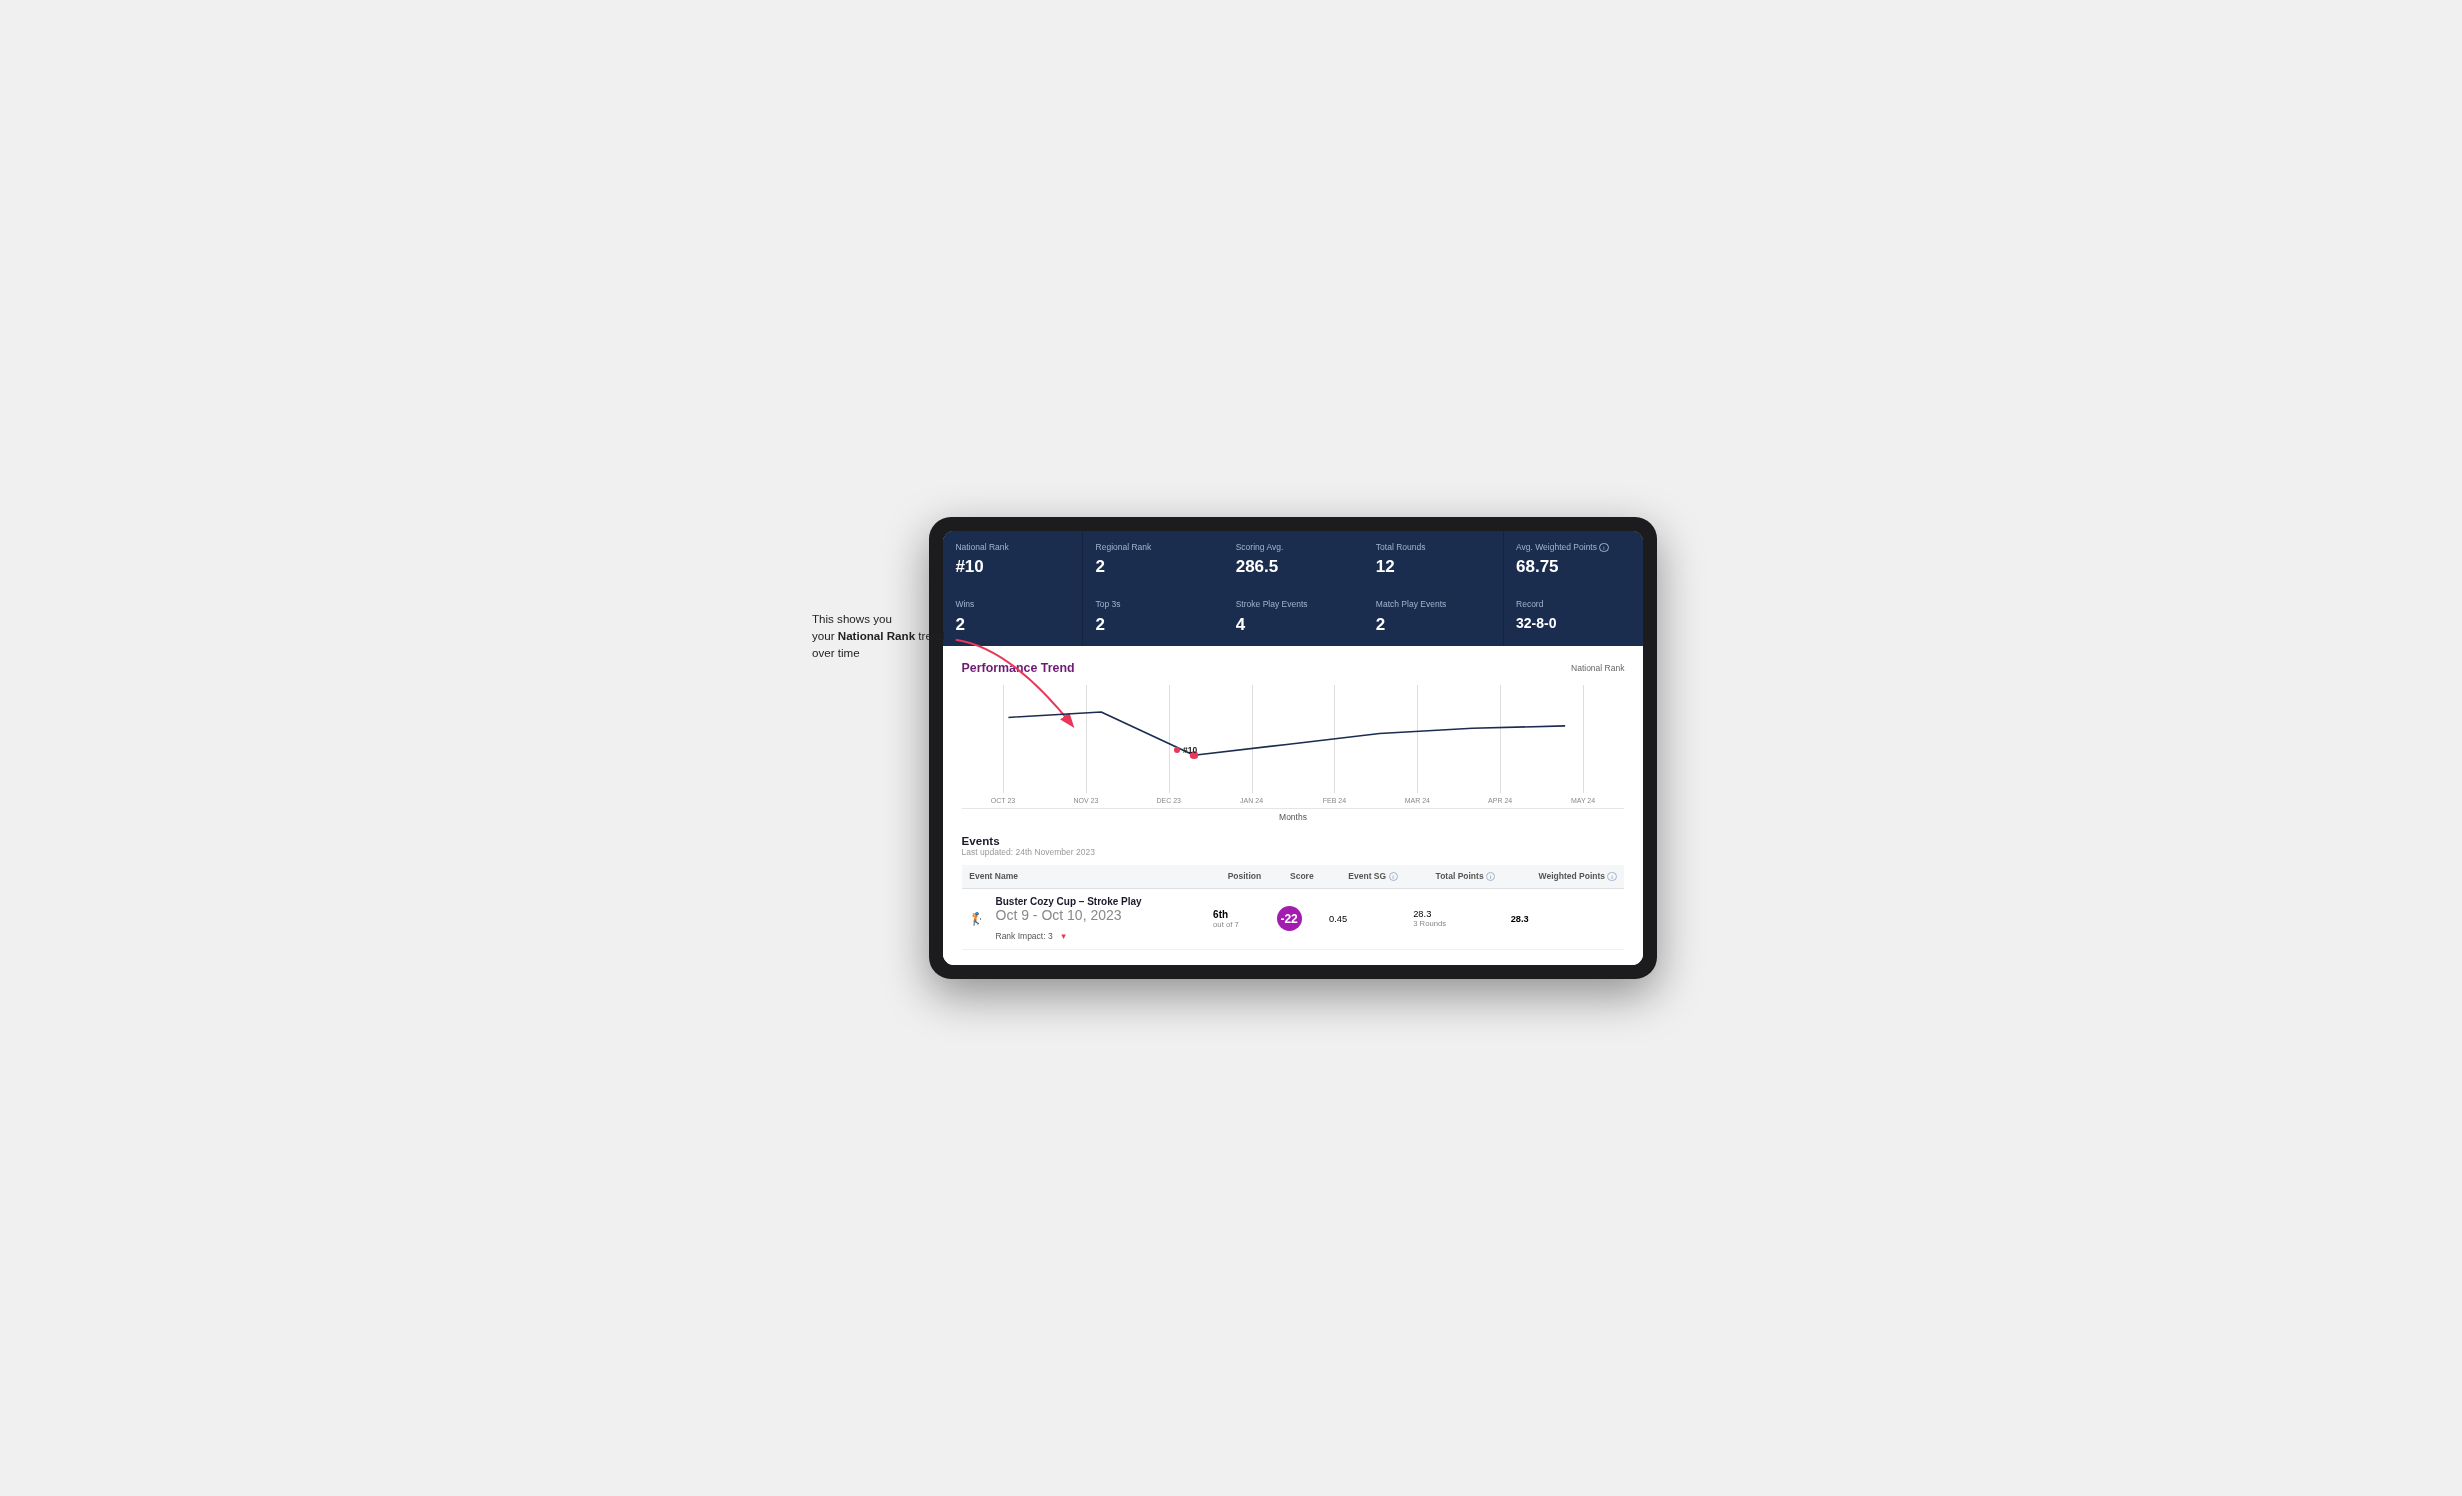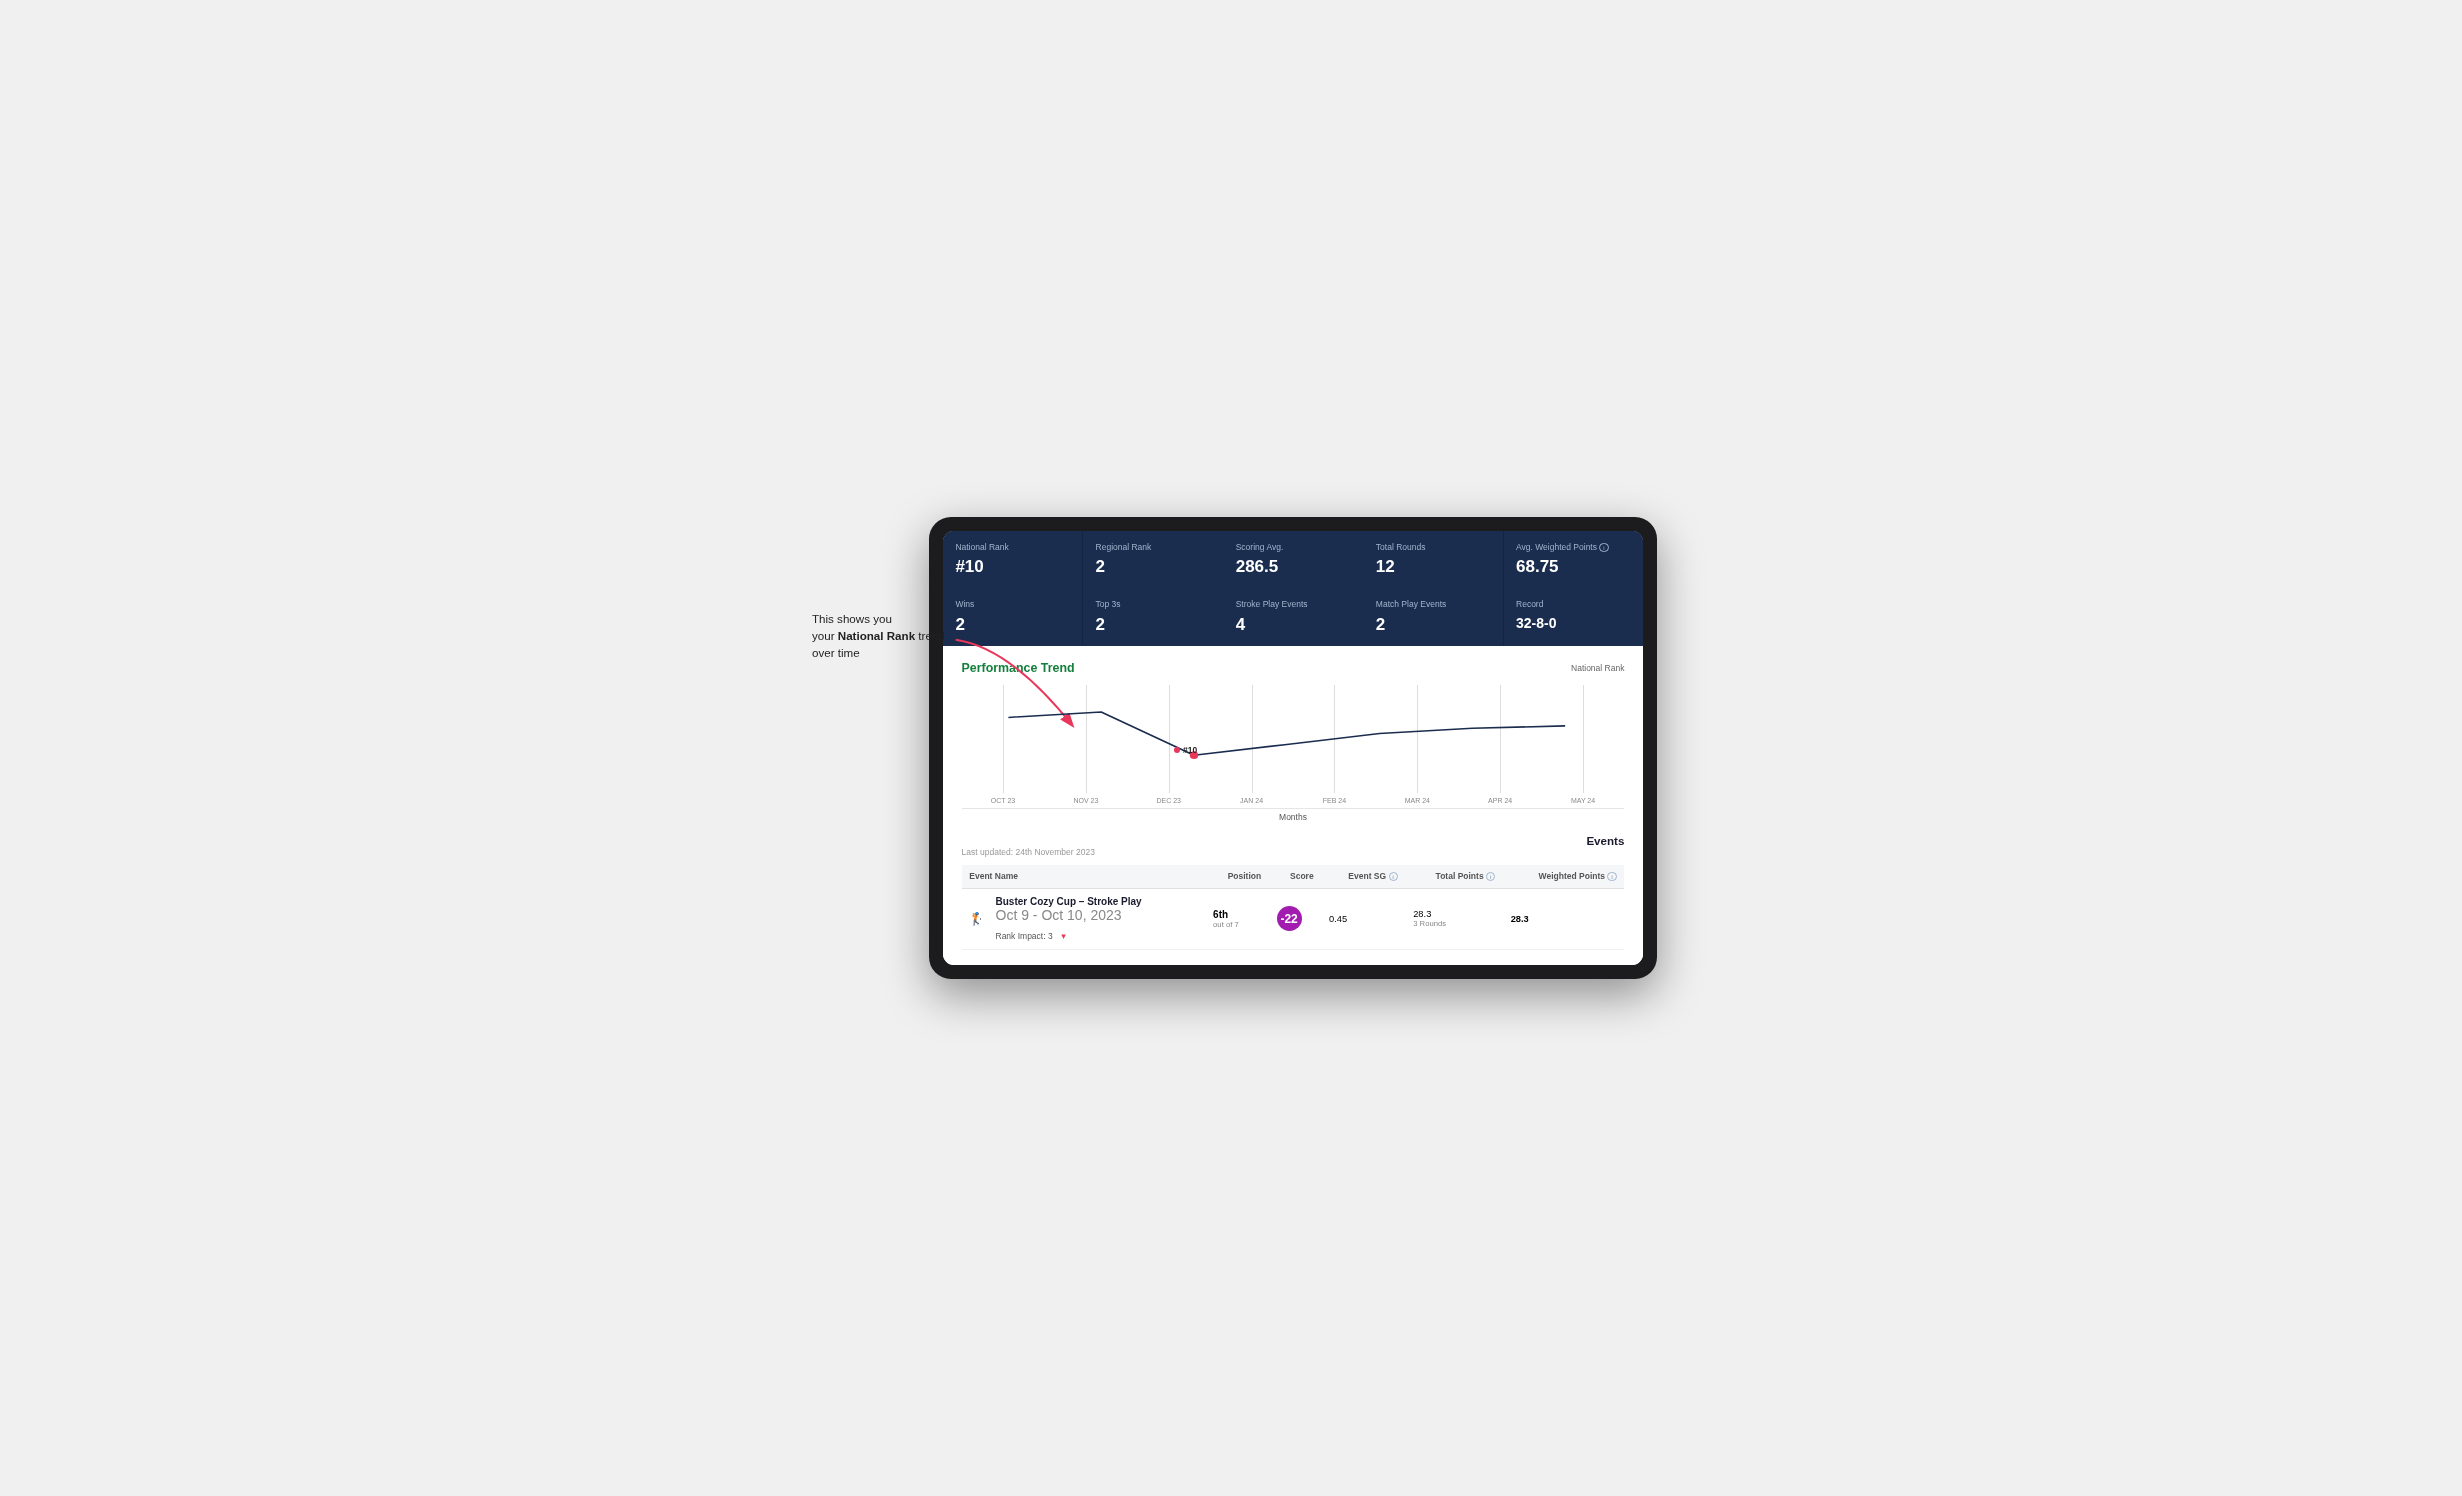--- a/index.html
+++ b/index.html
@@ -99,21 +99,21 @@
     }
     .section-title-row {
       display: flex;
       justify-content: space-between;
       align-items: center;
       margin-bottom: 9.3px;
     }
     .section-title {
       font-size: 12.4px;
       font-weight: 700;
-      color: #15803d;
+      color: #701a75;
     }
     .chart-container {
       position: relative;
       height: 124px;
       border-bottom: 0.8px solid #e5e5e5;
       margin-bottom: 3.1px;
     }
     .chart-area {
       position: relative;
       height: 108px;
@@ -179,21 +179,20 @@
       background: #e8375a;
       display: inline-block;
     }
     .events-section {
       margin-top: 12.4px;
     }
     .events-title {
       font-size: 11.6px;
       font-weight: 700;
       color: #1a1a2e;
-      text-align: right;
     }
     .events-updated {
       font-size: 8.5px;
       color: #999;
       margin-bottom: 7.7px;
     }
     .events-table {
       width: 100%;
       border-collapse: collapse;
       font-size: 9.3px;

